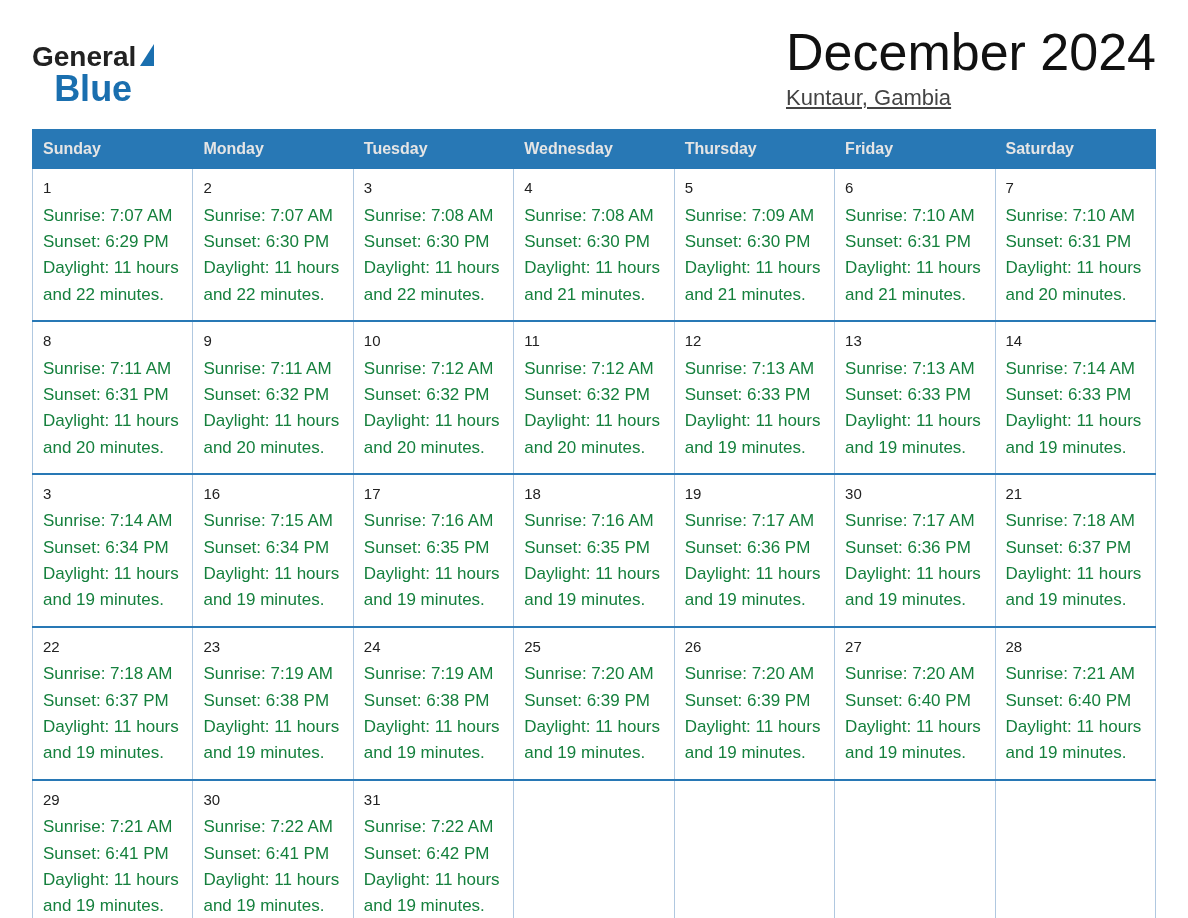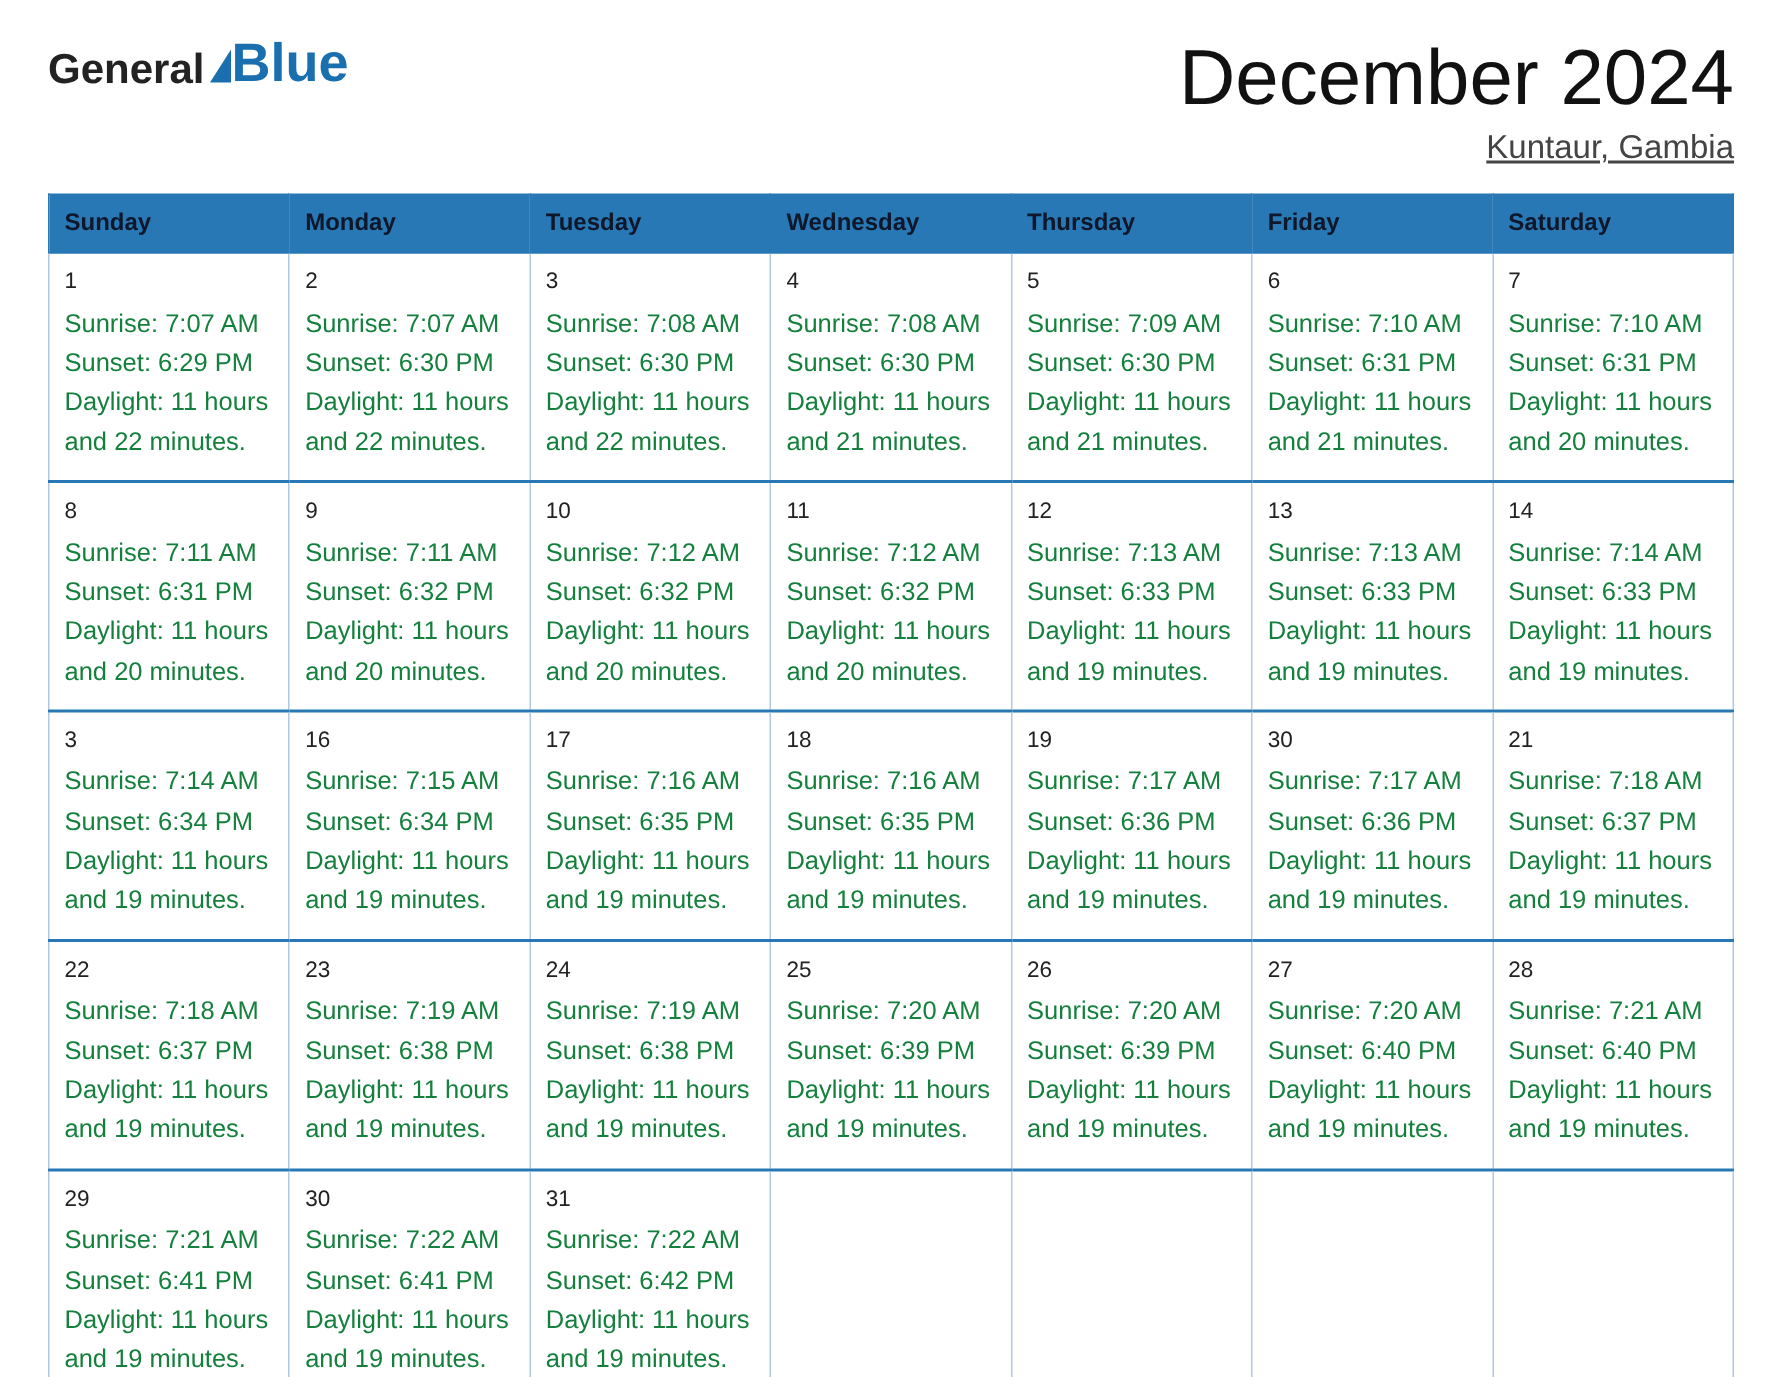--- a/index.html
+++ b/index.html
@@ -10,22 +10,23 @@
       color: #222;
     }
     .header {
       display: flex;
       justify-content: space-between;
       align-items: flex-start;
       margin-bottom: 18px;
     }
     .logo {
       display: flex;
-      flex-direction: row;
-      align-items: flex-end;
+      flex-direction: column;
+      align-items: center;
+      margin-top: 19px;
     }
     .logo-text-general {
       font-size: 28px;
       font-weight: bold;
       color: #222;
       line-height: 1;
     }
     .logo-text-blue {
       font-size: 36px;
       font-weight: bold;
@@ -40,41 +41,41 @@
     .logo-triangle {
       width: 0;
       height: 0;
       border-left: 14px solid transparent;
       border-right: 0px solid transparent;
       border-bottom: 22px solid #1a6faf;
       margin-left: 4px;
       margin-top: -4px;
     }
     .title-block {
-      text-align: right;
+      text-align: left;
     }
     .title-month {
       font-size: 52px;
       font-weight: normal;
       color: #111;
       line-height: 1.1;
     }
     .title-location {
       font-size: 22px;
       color: #444;
       margin-top: 4px;
       text-decoration: underline;
     }
     table {
       width: 100%;
       border-collapse: collapse;
     }
     thead tr th {
       background-color: #2878b5;
-      color: #0f172a;
+      color: #e5e5e5;
       font-size: 16px;
       font-weight: bold;
       padding: 10px 10px;
       text-align: left;
       border: 1px solid #2878b5;
     }
     tbody tr td {
       vertical-align: top;
       padding: 8px 10px 12px 10px;
       border: 1px solid #b0c8e0;

